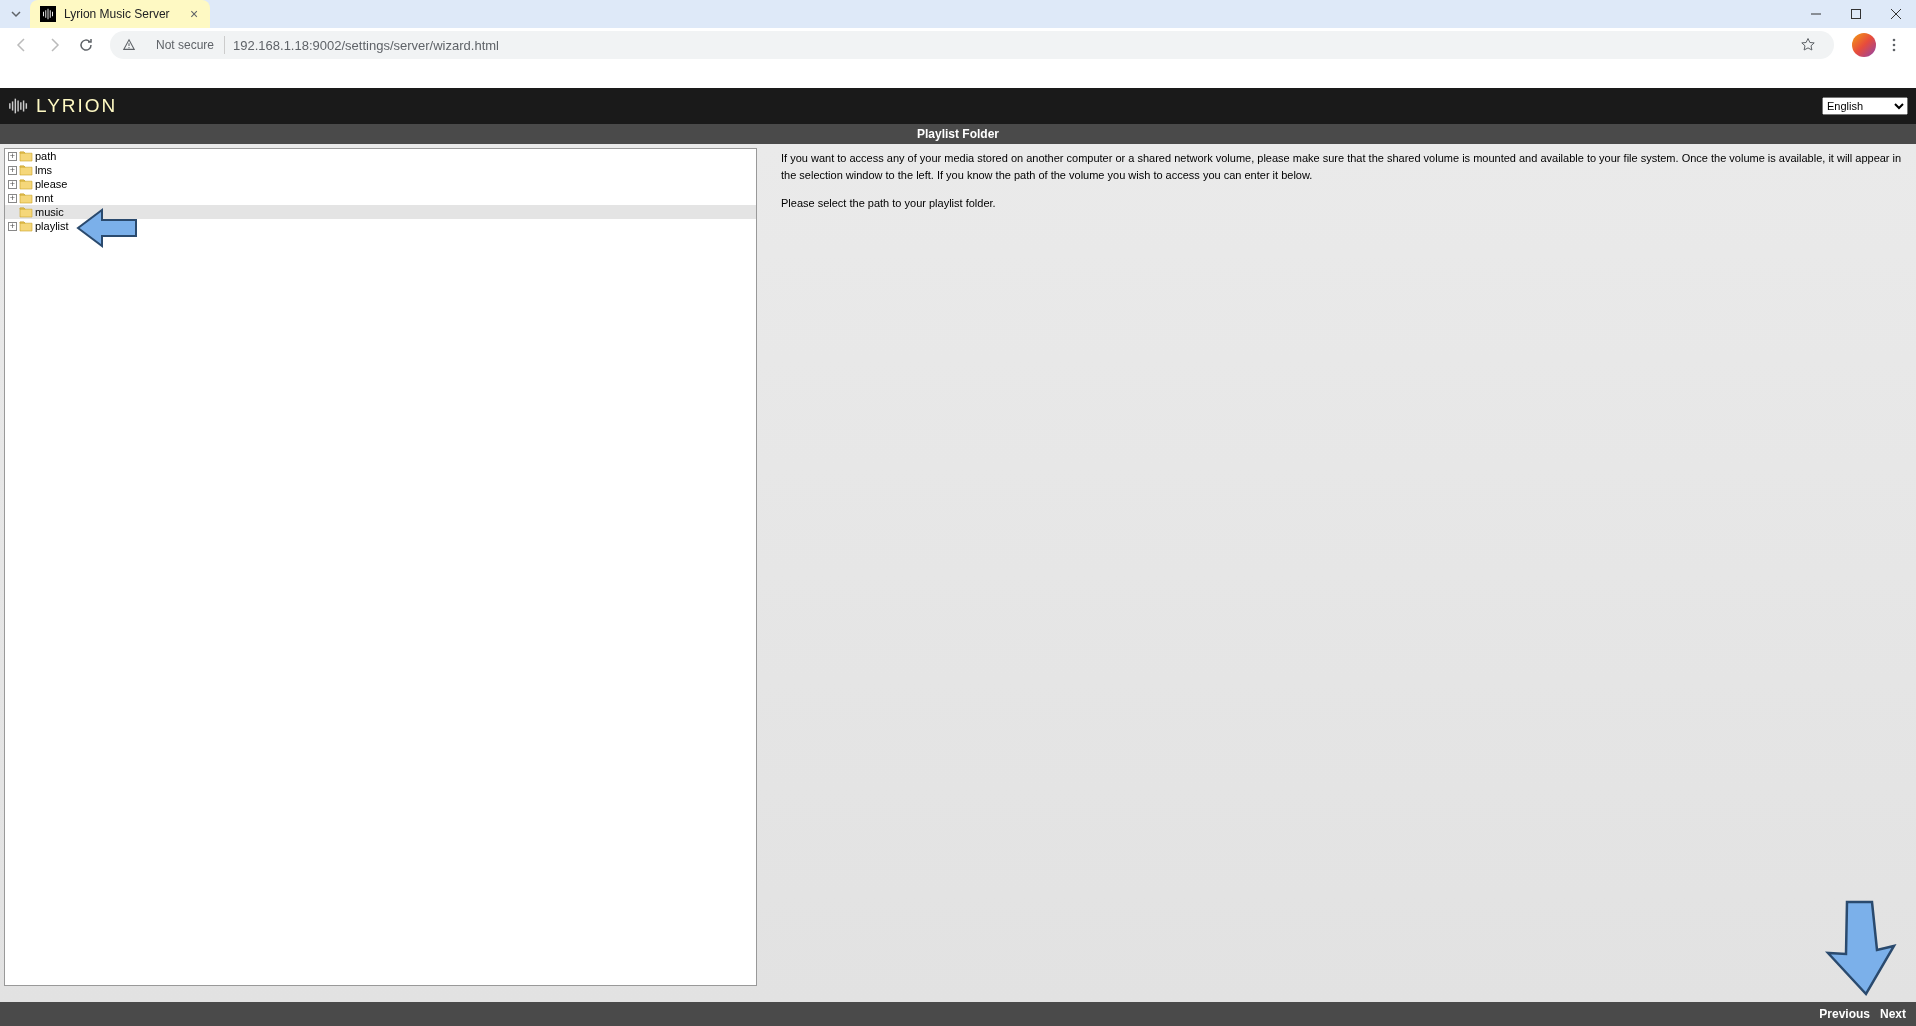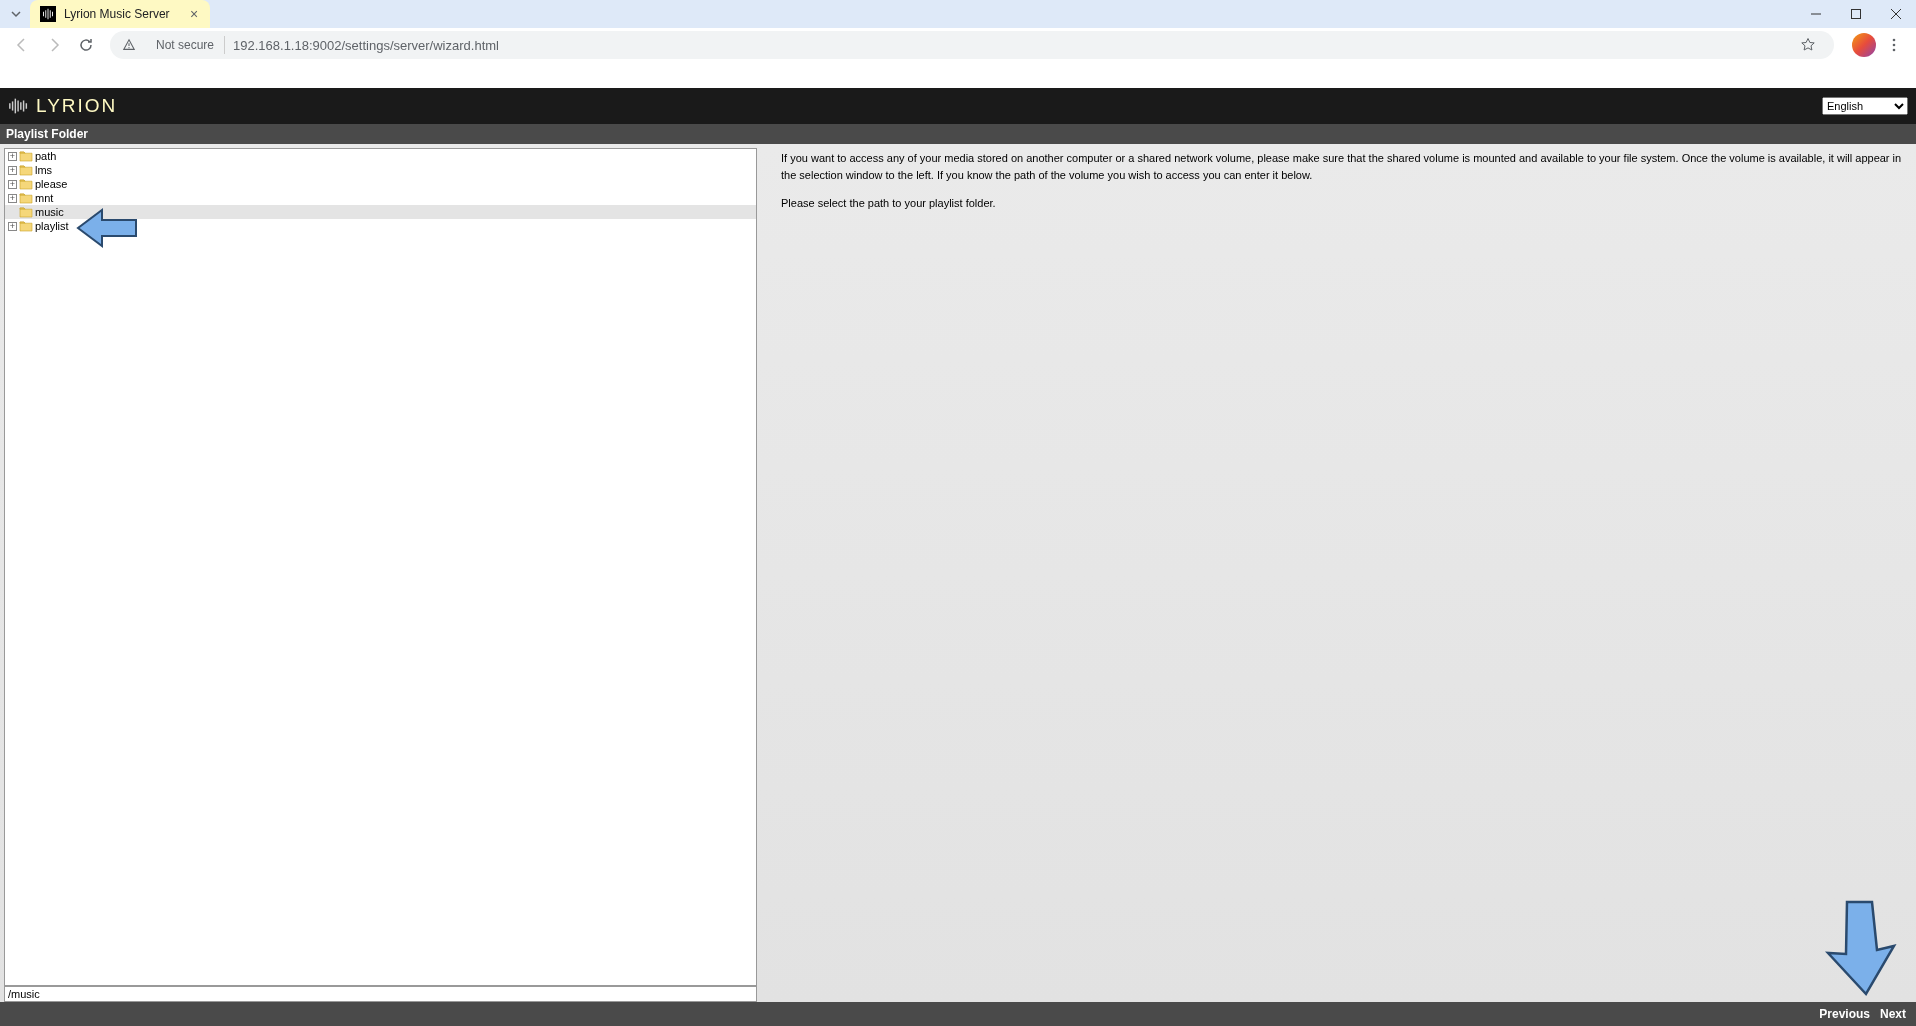--- a/index.html
+++ b/index.html
@@ -26,21 +26,21 @@
     .toolbar-right { display: flex; align-items: center; gap: 4px; margin-left: 8px; }
     .avatar { width: 24px; height: 24px; border-radius: 50%; background: linear-gradient(135deg,#f39c12,#e74c3c,#8e44ad); }
     
     
     .app-header { background: #1a1a1a; height: 36px; display: flex; align-items: center; padding: 0 8px; justify-content: space-between; margin-top: 26px; }
     .logo-wrap { display: flex; align-items: center; gap: 6px; }
     .logo-icon { width: 22px; height: 22px; }
     .logo-text { color: #fef9c3; font-size: 19px; letter-spacing: 2px; font-weight: 300; }
     .lang-select { height: 18px; font-size: 11px; min-width: 86px; }
     
-    .section-header { background: #4a4a4a; height: 20px; display: flex; align-items: center; padding: 0 6px; }
+    .section-header { background: #4a4a4a; height: 20px; display: flex; align-items: center; padding: 0 6px; justify-content: center; }
     .section-title { color: #fff; font-size: 12px; font-weight: bold; }
     
     .content { display: flex; padding: 4px 4px 0 4px; gap: 24px; background: #e9e9e9; background: linear-gradient(to bottom, #eaeaea 0%, #e2e2e2 100%); height: calc(100vh - 28px - 34px - 26px - 36px - 20px - 24px); }
     
     .left-panel { flex: 0 0 753px; display: flex; flex-direction: column; }
     .tree-box { flex: 1; background: #fff; border: 1px solid #999; overflow: auto; }
     .tree-node { display: flex; align-items: center; height: 14px; padding: 1px 3px; gap: 2px; cursor: pointer; font-size: 11px; }
     .tree-node.selected { background: #e4e4e4; }
     .tree-toggle { width: 9px; height: 9px; border: 1px solid #888; display: inline-flex; align-items: center; justify-content: center; font-size: 9px; line-height: 1; background: #fff; color: #555; }
     .tree-toggle.empty { visibility: hidden; }
@@ -238,21 +238,20 @@
             <span class="tree-label">playlist</span>
           </div>
         </div>
 
       <div class="arrow" style="left:70px; top:60px;">
         <svg width="64" height="40" viewBox="0 0 64 40">
           <path d="M62 12 L28 12 L28 2 L4 20 L28 38 L28 28 L62 28 Z" fill="#7bb0ea" stroke="#2a4a6e" stroke-width="2"></path>
         </svg>
       </div>
     </div>
-    <input class="path-input" value="/music" style="">
   </div>
   <div class="right-panel">
     <p>If you want to access any of your media stored on another computer or a shared network volume, please make sure that the shared volume is mounted and available to your file system. Once the volume is available, it will appear in the selection window to the left. If you know the path of the volume you wish to access you can enter it below.</p>
     <p>Please select the path to your playlist folder.</p>
   </div>
 </div>
 
 <div class="footer">
   <span class="link">Previous</span>
   <span class="link">Next</span>

